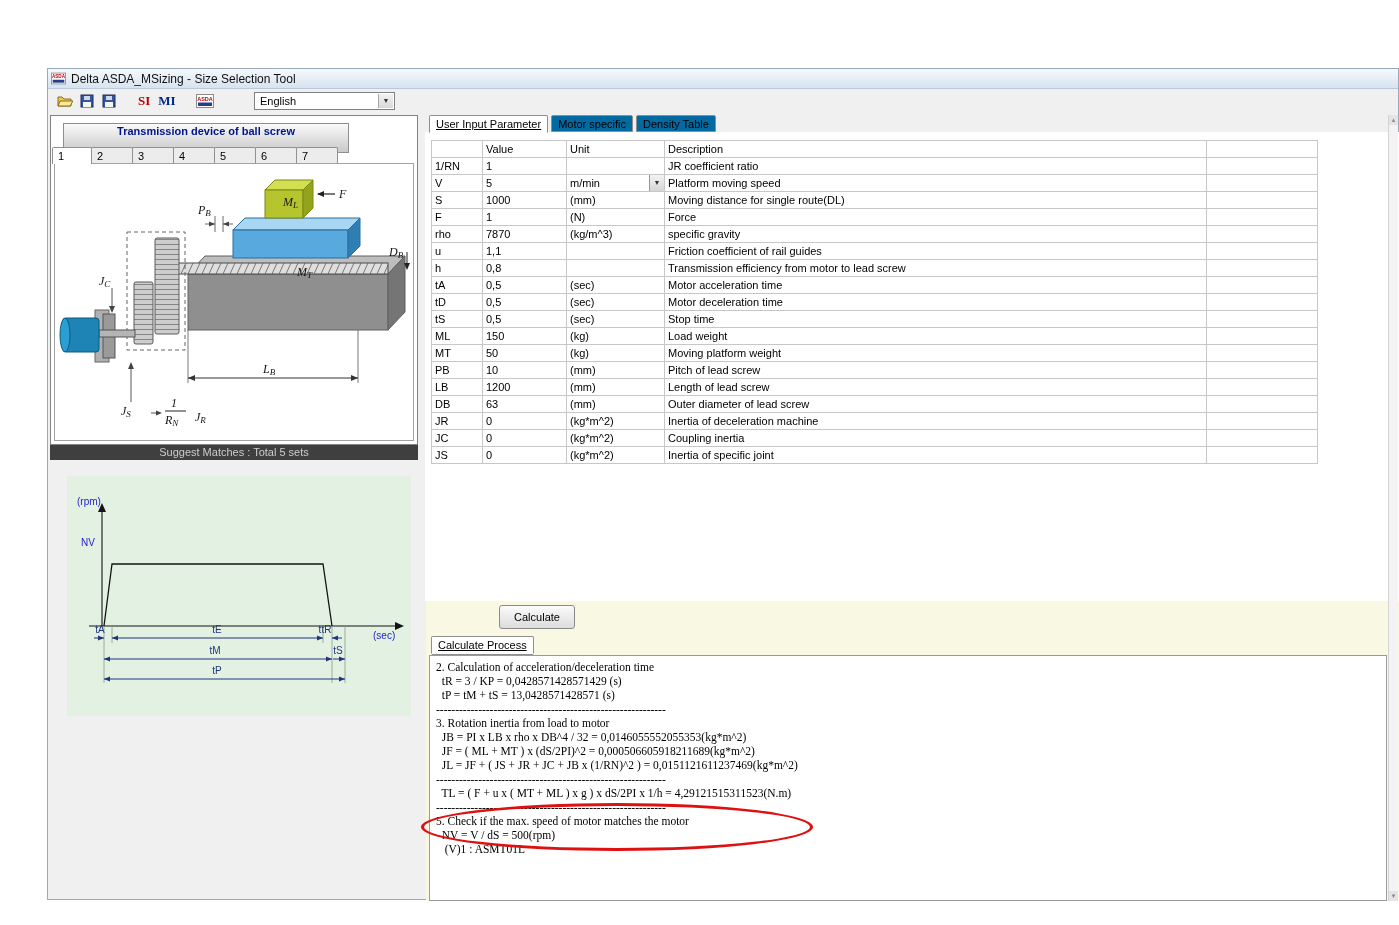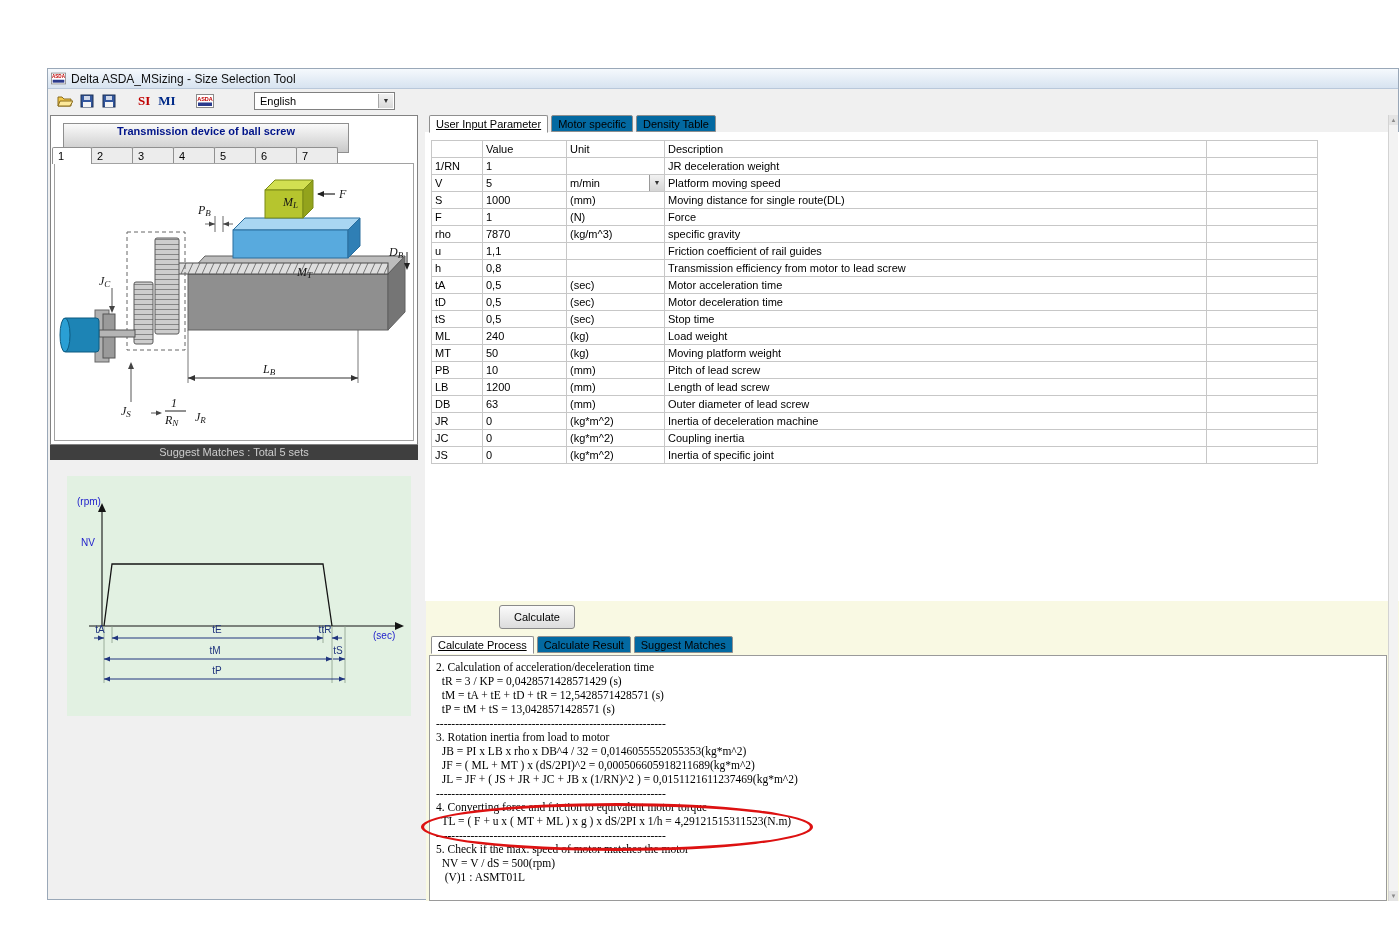--- a/index.html
+++ b/index.html
@@ -63,21 +63,21 @@
   td.combo-cell { position:relative; padding-right:17px;margin-left:32px; }
   .cell-combo-arrow { position:absolute; right:0px; top:0px; width:15px; height:100%;
                       background:linear-gradient(#f2f2f2,#d5d5d5); border-left:1px solid #999;
                       font-size:7px; line-height:15px; text-align:center; color:#333; }
 
   
   .calc-panel { position:absolute; left:378px; top:532px; width:974px; height:300px; background:#f9f9e3; }
   .calc-btn { position:absolute; left:73px; top:4px; width:76px; height:24px;
               background:linear-gradient(#fbfbfb,#dcdcdc); border:1px solid #8a8a8a; border-radius:3px;
               font-size:11px; text-align:center; line-height:22px; }
-  .ctabs { position:absolute; left:5px; top:35px; height:19px; display:flex; }
+  .ctabs { position:absolute; left:5px; top:35px; height:19px; display:flex;flex-direction:column; }
   .calc-output { position:absolute; left:3px; top:54px; width:958px; height:246px;
                  background:#fff; border:1px solid #9a9a9a; padding:4px 4px 4px 6px;
                  font-family:"Liberation Serif",serif; font-size:11.5px; line-height:14px;
                  overflow:hidden; }
   .out-line { white-space:pre; }
 
   .red-ellipse { position:absolute; left:373px; top:734px; width:392px; height:48px;
                  border:3px solid #dd1111; border-radius:50%; z-index:6; }
 
   
@@ -309,21 +309,21 @@
           <th>Unit</th>
           <th>Description</th>
           <th></th>
         </tr>
       </thead>
     <tbody id="param-tbody">
         <tr>
           <td>1/RN</td>
           <td>1</td>
           <td></td>
-          <td>JR deceleration weight</td>
+          <td>JR coefficient ratio</td>
           <td></td>
         </tr>
         <tr>
           <td>V</td>
           <td>5</td>
           <td class="combo-cell"><span>m/min</span><span class="cell-combo-arrow">▼</span></td>
           <td>Platform moving speed</td>
           <td></td>
         </tr>
         <tr>
@@ -377,21 +377,21 @@
         </tr>
         <tr>
           <td>tS</td>
           <td>0,5</td>
           <td>(sec)</td>
           <td>Stop time</td>
           <td></td>
         </tr>
         <tr>
           <td>ML</td>
-          <td>240</td>
+          <td>150</td>
           <td>(kg)</td>
           <td>Load weight</td>
           <td></td>
         </tr>
         <tr>
           <td>MT</td>
           <td>50</td>
           <td>(kg)</td>
           <td>Moving platform weight</td>
           <td></td>
@@ -444,29 +444,27 @@
   <div class="calc-panel">
     <div class="calc-btn">Calculate</div>
     <div class="ctabs" id="calc-tabs">
         <div class="ctab active">Calculate Process</div>
         <div class="ctab">Calculate Result</div>
         <div class="ctab">Suggest Matches</div>
       </div>
     <div class="calc-output" id="calc-output">
         <div class="out-line">2. Calculation of acceleration/deceleration time</div>
         <div class="out-line">  tR = 3 / KP = 0,0428571428571429 (s)</div>
-        <div class="out-line">  tM = tA + tE + tD + tR = 12,5428571428571 (s)</div>
         <div class="out-line">  tP = tM + tS = 13,0428571428571 (s)</div>
         <div class="out-line">------------------------------------------------------------</div>
         <div class="out-line">3. Rotation inertia from load to motor</div>
         <div class="out-line">  JB = PI x LB x rho x DB^4 / 32 = 0,0146055552055353(kg*m^2)</div>
         <div class="out-line">  JF = ( ML + MT ) x (dS/2PI)^2 = 0,000506605918211689(kg*m^2)</div>
         <div class="out-line">  JL = JF + ( JS + JR + JC + JB x (1/RN)^2 ) = 0,0151121611237469(kg*m^2)</div>
         <div class="out-line">------------------------------------------------------------</div>
-        <div class="out-line">4. Converting force and friction to equivalent motor torque</div>
         <div class="out-line">  TL = ( F + u x ( MT + ML ) x g ) x dS/2PI x 1/h = 4,29121515311523(N.m)</div>
         <div class="out-line">------------------------------------------------------------</div>
         <div class="out-line">5. Check if the max. speed of motor matches the motor</div>
         <div class="out-line">  NV = V / dS = 500(rpm)</div>
         <div class="out-line">   (V)1 : ASMT01L</div>
       </div>
   </div>
 
   <div class="red-ellipse"></div>
 

